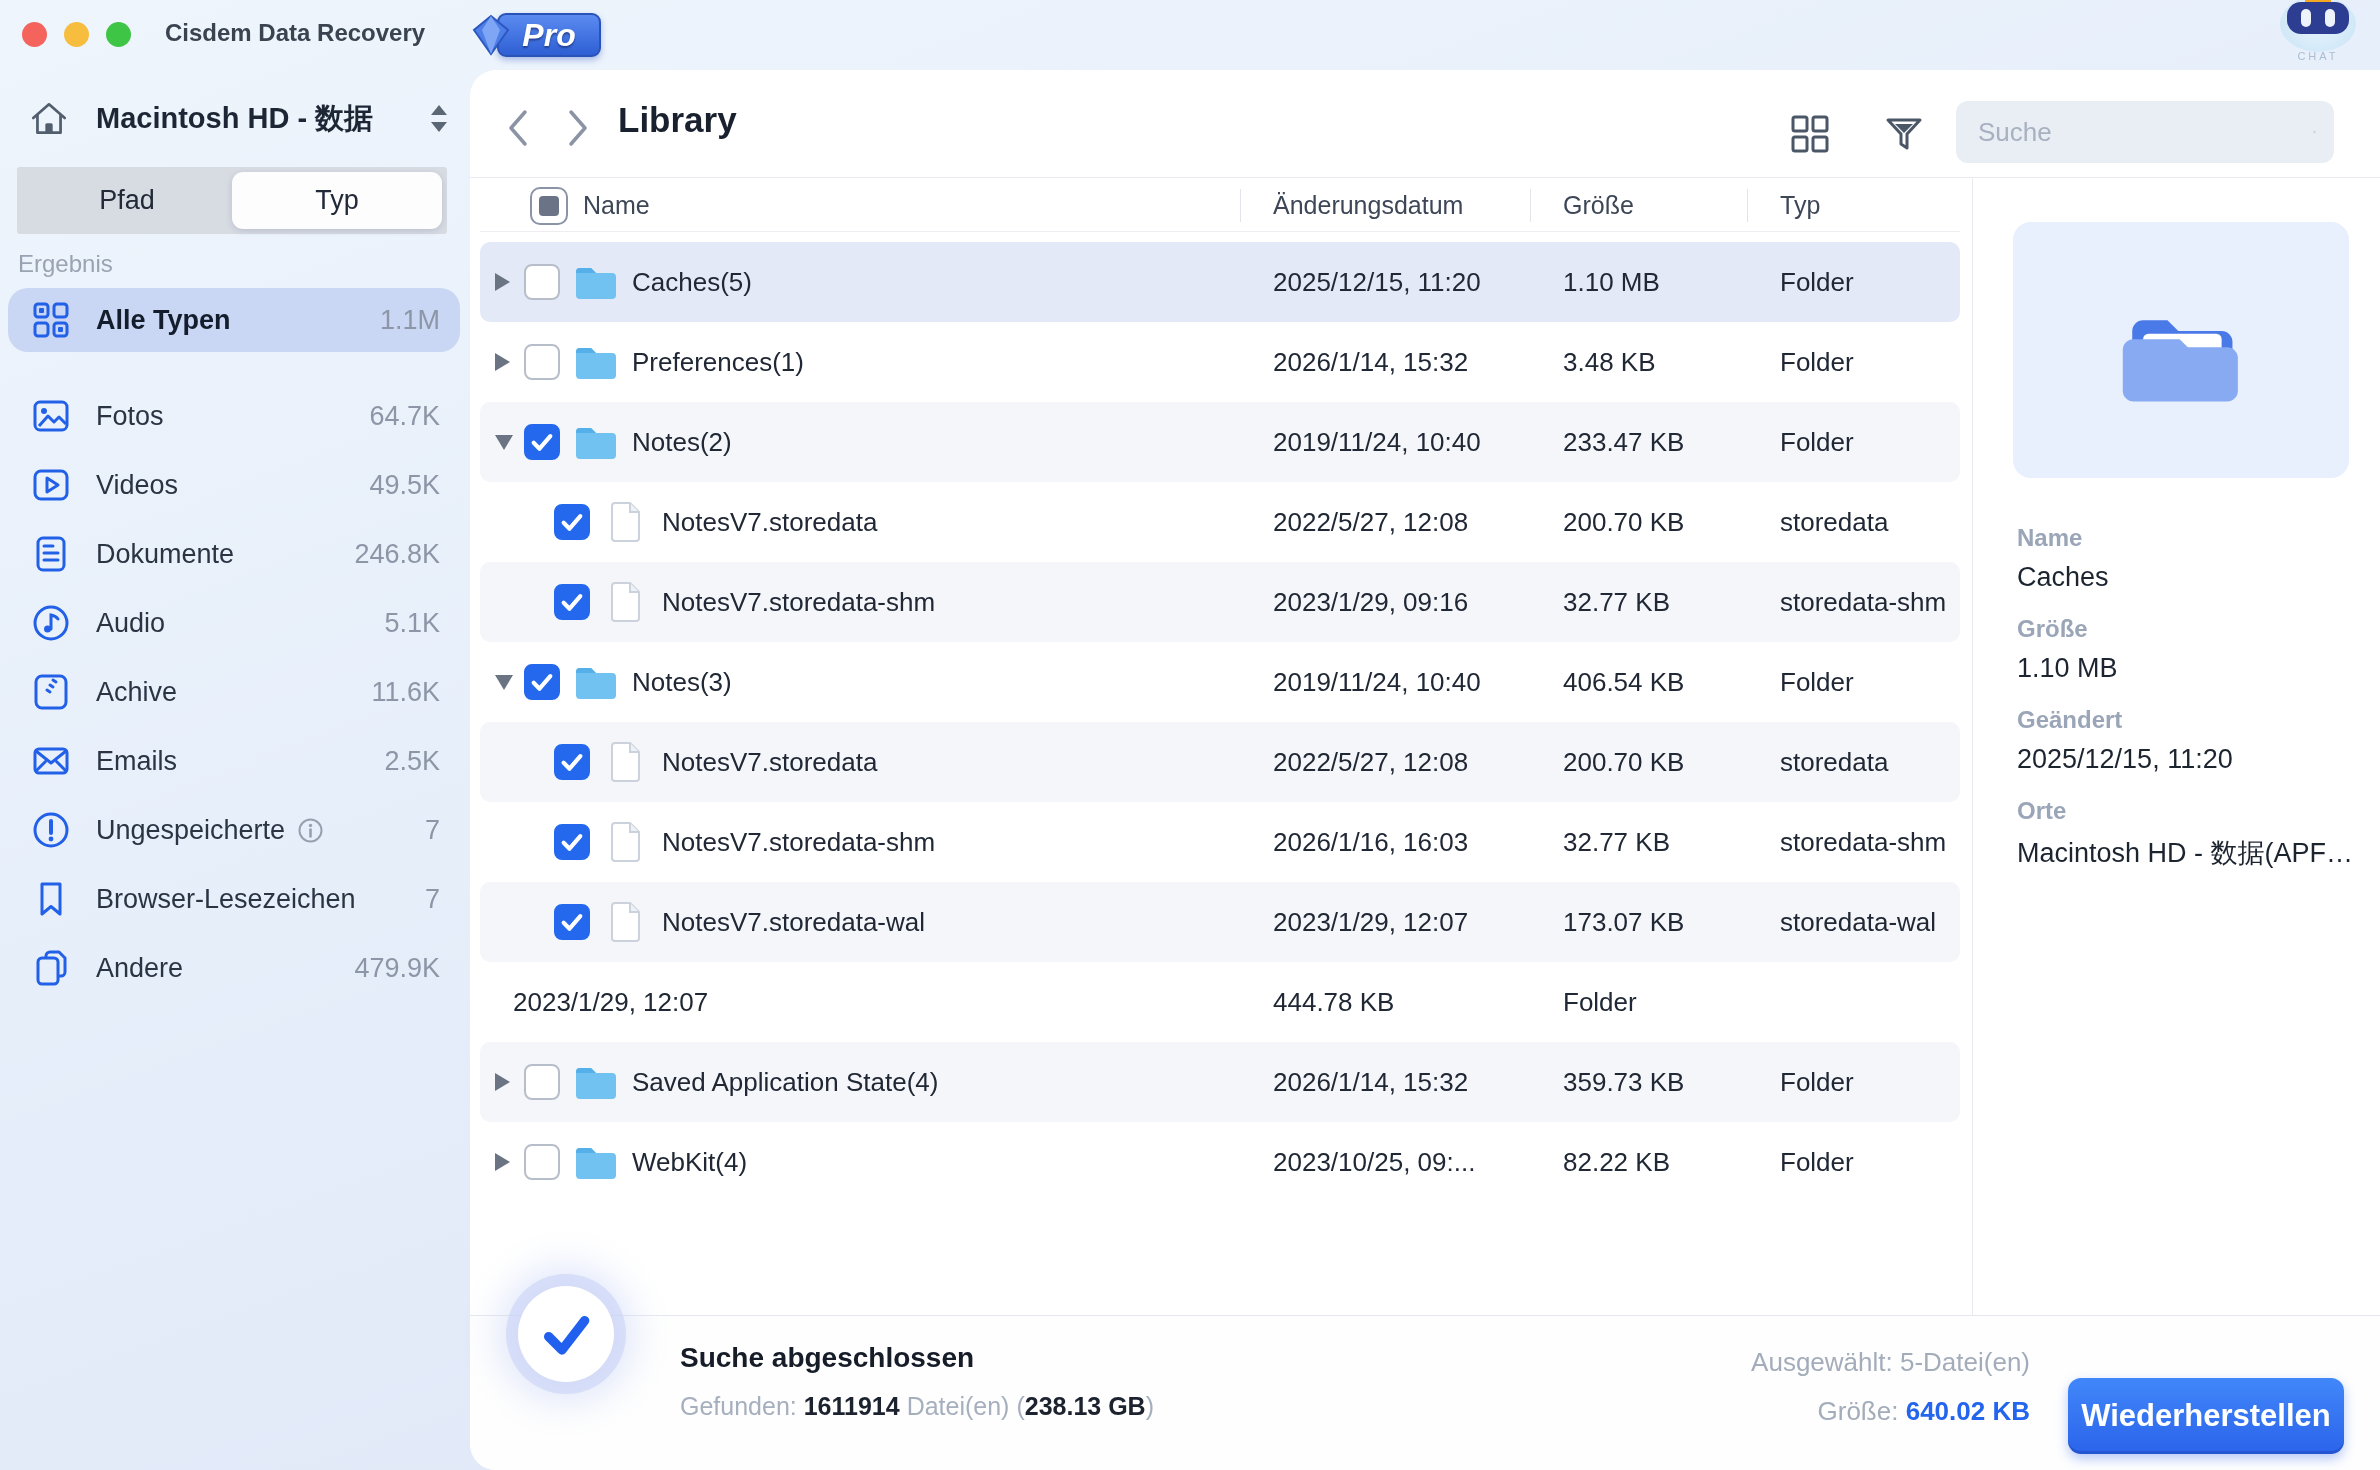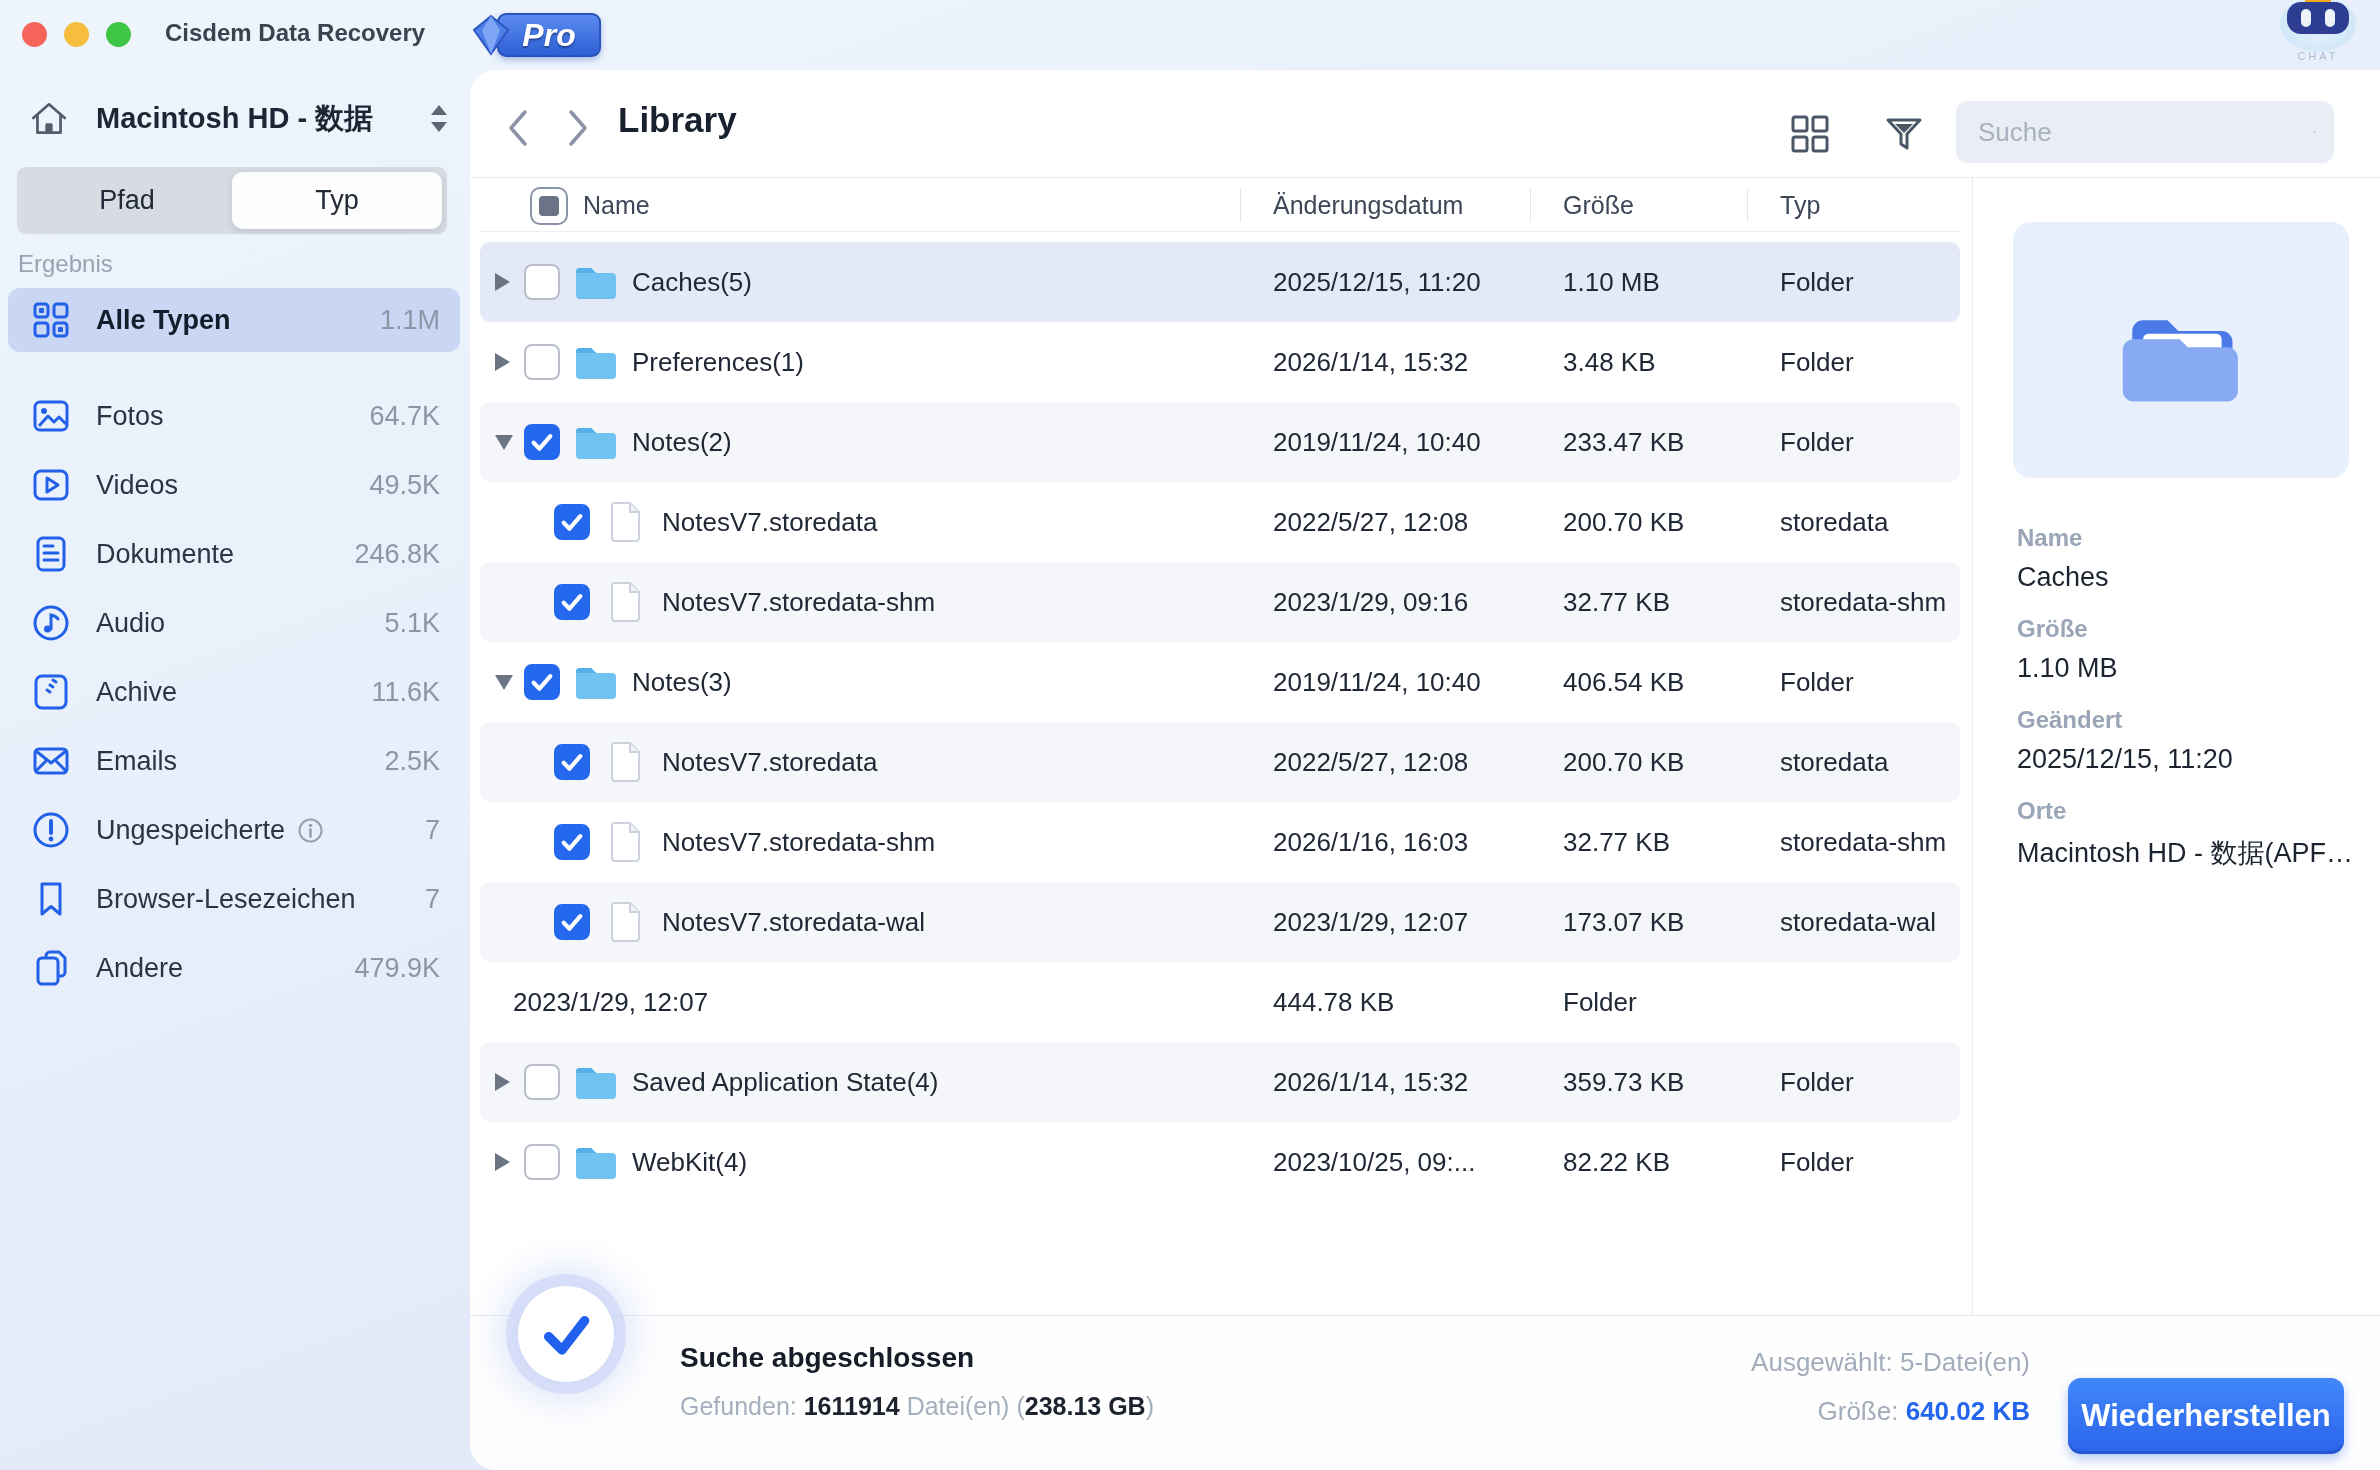--- a/index.html
+++ b/index.html
@@ -26,28 +26,28 @@
   .mascot .goggles { position:absolute; left:17px; top:8px; width:62px; height:32px; background:#2d3d92; border-radius:14px; }
   .mascot .eye { position:absolute; top:7px; width:10px; height:18px; background:#eef3fb; border-radius:5px; }
   .mascot .eye.l{ left:14px; } .mascot .eye.r{ right:14px; }
   .mascot .chat { position:absolute; left:0; right:0; top:56px; text-align:center; font-size:11px; letter-spacing:3px; color:#a9bdd2; }
 
   
   .sidebar { position:absolute; left:0; top:70px; width:470px; bottom:0; }
   .volume-row { position:absolute; left:28px; top:25px; right:20px; height:48px; display:flex; align-items:center; }
   .volume-name { font-size:29px; font-weight:700; color:#1d2634; margin-left:26px; }
   .vol-sort { margin-left:auto; }
-  .seg { position:absolute; left:17px; top:97px; width:430px; height:67px; background:#d7dbe2; border-radius:9px;
+  .seg { position:absolute; left:17px; top:97px; width:430px; height:67px; background:#d7dbe2; border-radius:3px;
     display:flex; padding:5px; }
   .seg-btn { flex:1; display:flex; align-items:center; justify-content:center; font-size:27px; color:#222a38; border-radius:11px; }
   .seg-btn.active { background:#fdfdfe; font-weight:500; box-shadow:0 2px 6px rgba(60,80,120,.18); }
   .section-label { position:absolute; left:18px; top:180px; font-size:24px; color:#9aa3b2; }
   .side-items { position:absolute; left:8px; top:218px; right:10px; display:flex; flex-direction:column; gap:5px; }
   .side-item { height:64px; display:flex; align-items:center; border-radius:12px; padding:0 20px 0 22px; }
-  .side-item.selected { background:#c9d6f4; }
+  .side-item.selected { background:#c9d6f4;border-radius:20px; }
   .side-item.gap-after { margin-bottom:27px; }
   .side-icon { width:42px; height:42px; flex:0 0 42px; display:flex; align-items:center; justify-content:center; }
   .side-label { font-size:27px; color:#2a3443; margin-left:24px; white-space:nowrap; }
   .side-item.selected .side-label { font-weight:700; color:#141d2c; }
   .side-count { margin-left:auto; font-size:27px; color:#8d96a7; }
   .side-info { margin-left:12px; display:flex; }
 
   
   .main { position:absolute; left:470px; top:70px; right:0; bottom:0; background:#fff; border-radius:26px 0 0 26px; }
   .toolbar { position:absolute; left:0; top:0; right:0; height:108px; border-bottom:1px solid #e9ebf0; }

